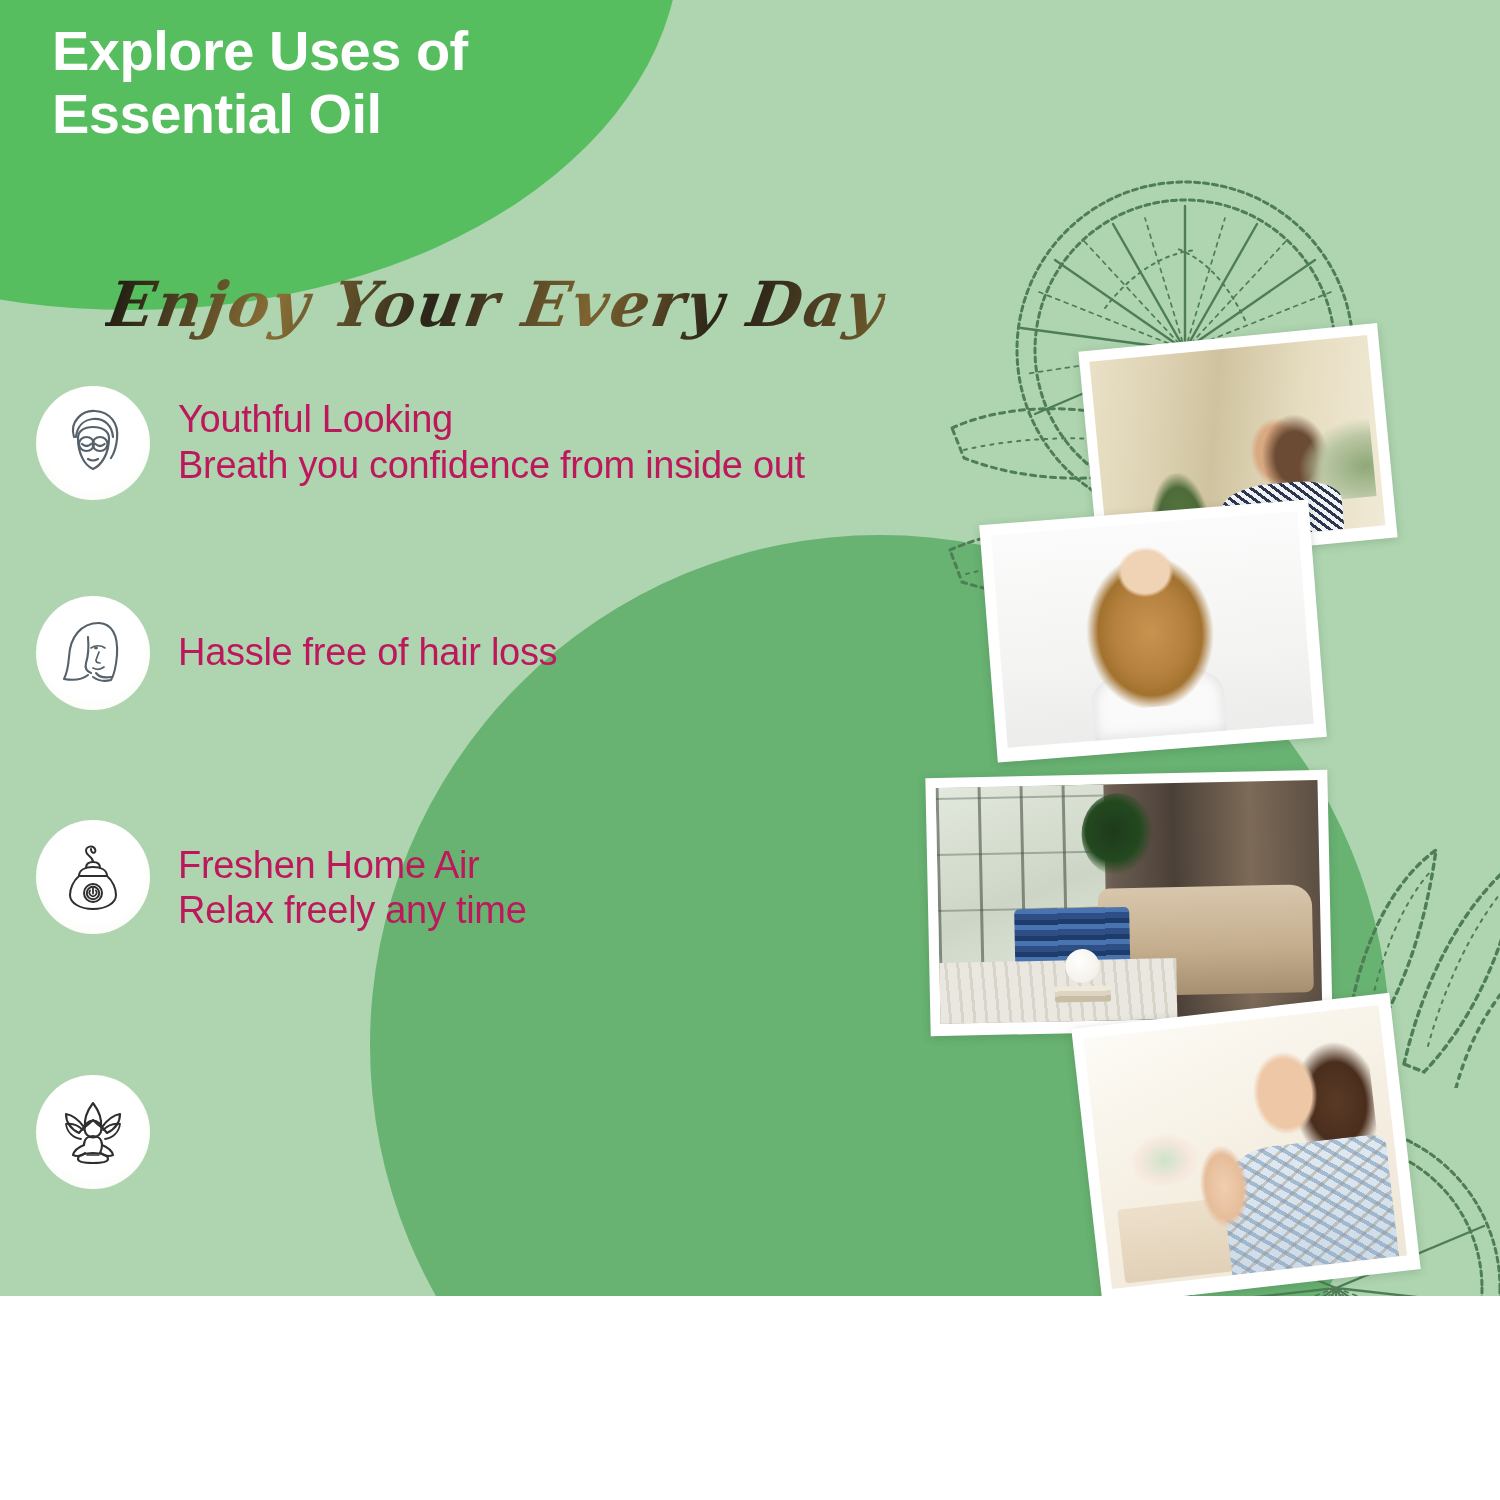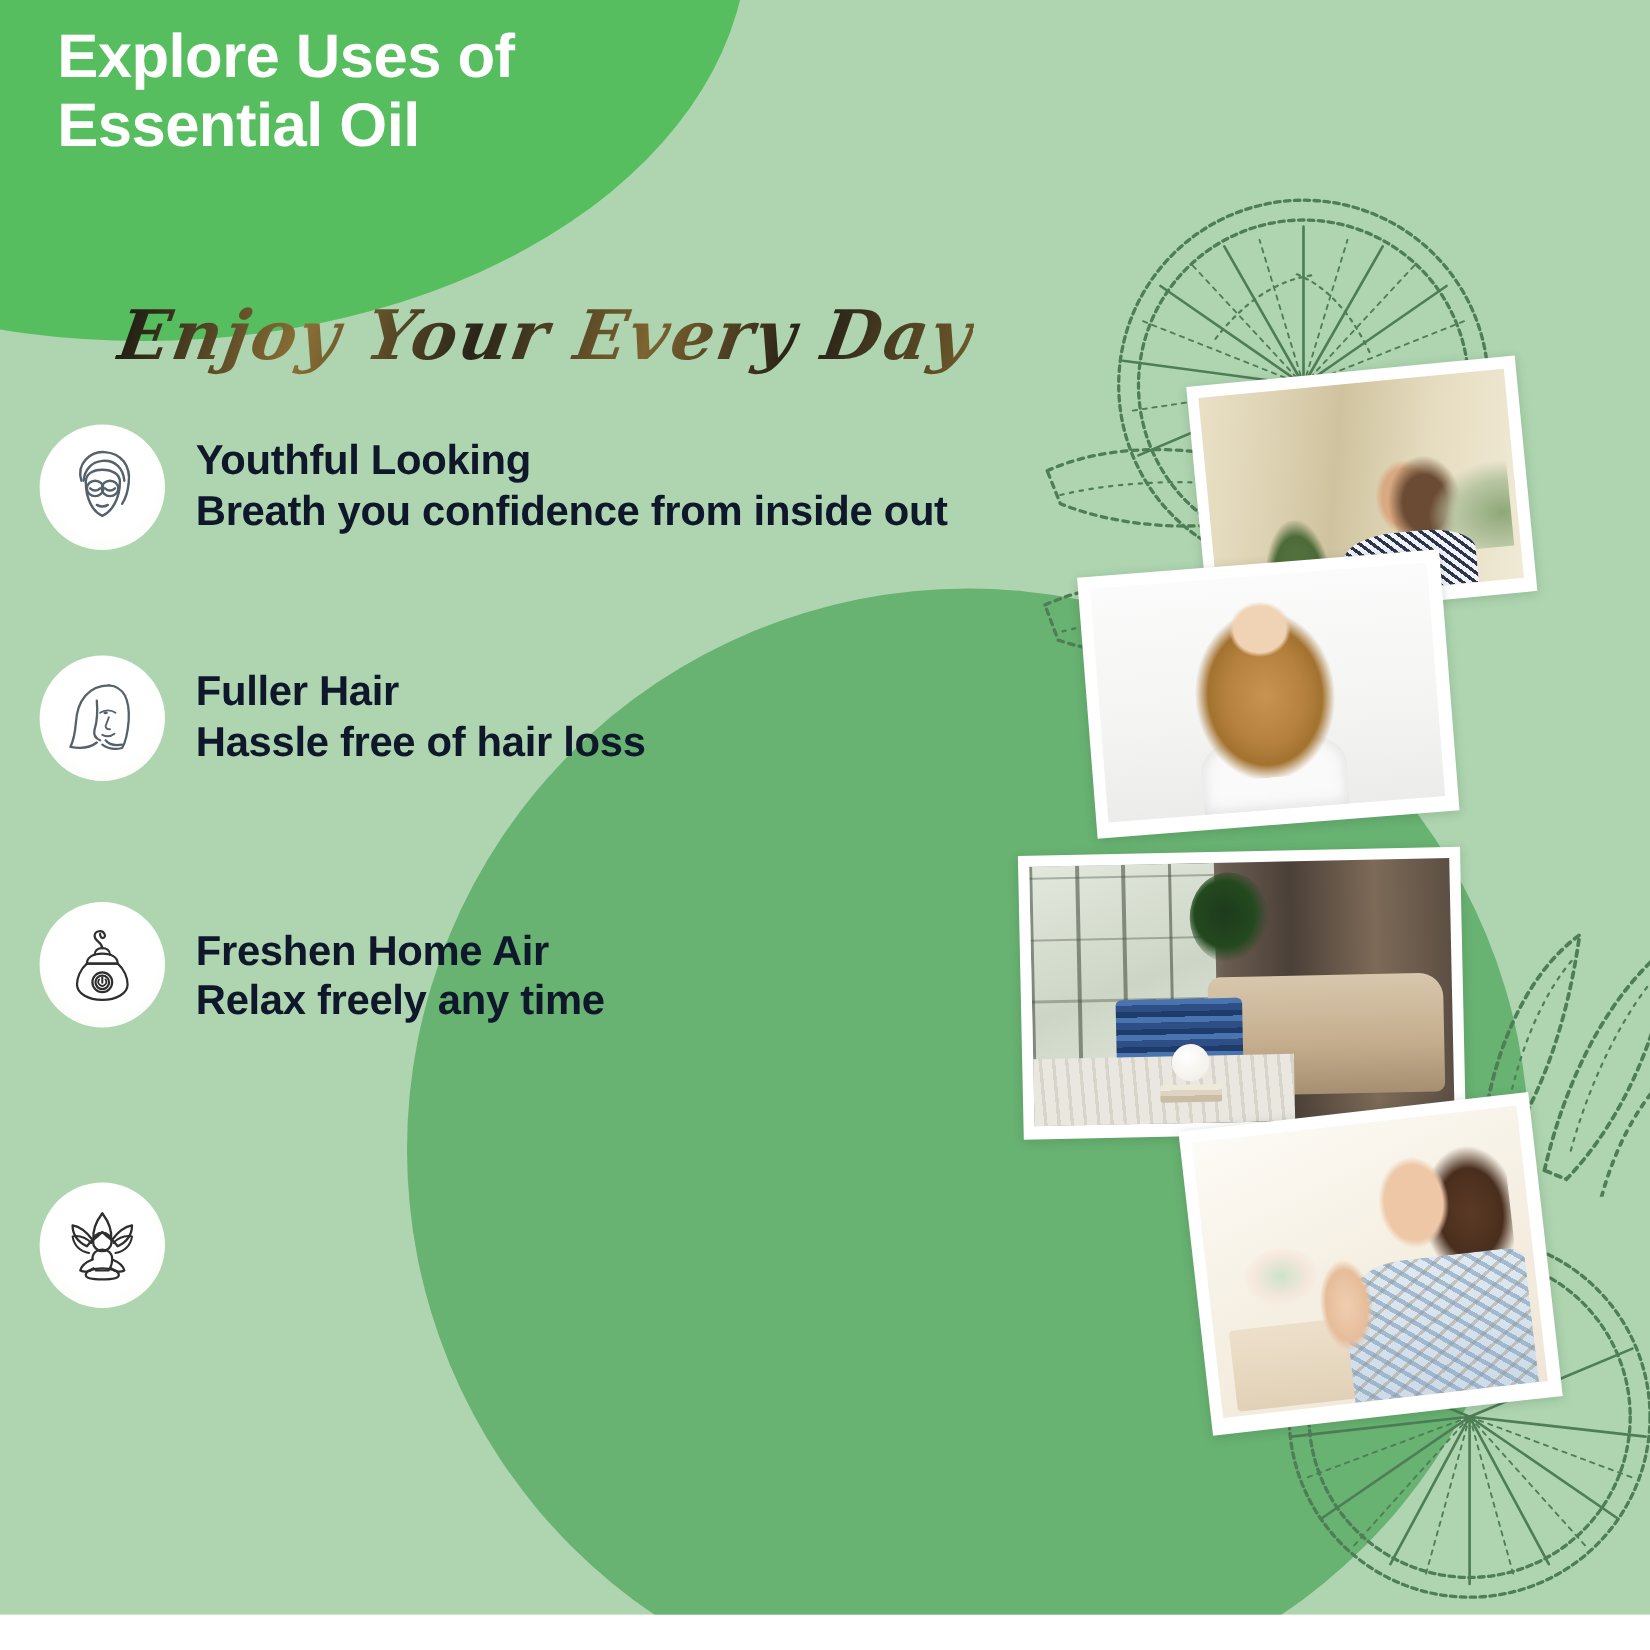--- a/index.html
+++ b/index.html
@@ -3,21 +3,21 @@
 <meta charset="utf-8">
 <style>
   html, body {
     margin: 0;
     padding: 0;
     background: #ffffff;
   }
   .canvas {
     position: relative;
     width: 1500px;
-    height: 1468px;
+    height: 1296px;
     overflow: hidden;
     background: #aed5b0;
     font-family: "Liberation Sans", sans-serif;
   }
 
   
   .bg-circle-bottom {
     position: absolute;
     left: 880px;
     top: 1045px;
@@ -83,23 +83,23 @@
     width: 114px;
     height: 114px;
     border-radius: 50%;
     background: radial-gradient(circle at 50% 45%, #ffffff 58%, #fbfdf8 78%, #f1f7ef 100%);
     display: flex;
     align-items: center;
     justify-content: center;
   }
   .benefit-icon svg { display: block; }
   .benefit-text {
-    color: #0f172a;
+    color: #be185d;
     font-size: 38px;
-    font-weight: bold;
+    font-weight: normal;
     line-height: 1.2;
     letter-spacing: -0.3px;
     white-space: nowrap;
   }
   .benefit-text .l1 { display: block; }
   .benefit-text .l2 { display: block; }
 
   
   .art { position: absolute; }
   .art svg { display: block; }
@@ -328,21 +328,20 @@
         <path d="M44 8 C58 9 63 22 62 40 C61 52 59 60 56 65 C48 67 42 65 38 62"></path>
         <path d="M33 22 C34 34 33 42 31 48 C30 52 31 56 36 58"></path>
         <path d="M36 33 C40 30 46 30 50 33" stroke-width="1.6"></path>
         <path d="M44 37 L41 45 q0 3 4 3" stroke-width="1.7"></path>
         <path d="M38 53 q6 3 11 -1" stroke-width="1.7"></path>
         <path d="M41 58 C44 62 50 63 56 62"></path>
         <ellipse cx="41" cy="33" rx="2" ry="1.4" fill="#55616b" stroke="none"></ellipse>
       </svg>
     </div>
     <div class="benefit-text">
-      <span class="l1">Fuller Hair</span>
       <span class="l2">Hassle free of hair loss</span>
     </div>
   </div>
 
   <div class="benefit" style="top:820px;align-items:flex-end;">
     <div class="benefit-icon">
       <svg width="76" height="76" viewBox="0 0 76 76" fill="none" stroke="#2e2e2e" stroke-width="2" stroke-linecap="round" stroke-linejoin="round">
         <path d="M38 23 C38 17 31 17 31 12 C31 7 38 6 40 10 C42 14 36 16 36 10"></path>
         <path d="M31 29 C31 25 34 23 38 23 C42 23 45 25 45 29"></path>
         <path d="M24 37 C24 31 30 28 38 28 C46 28 52 31 52 37"></path>

